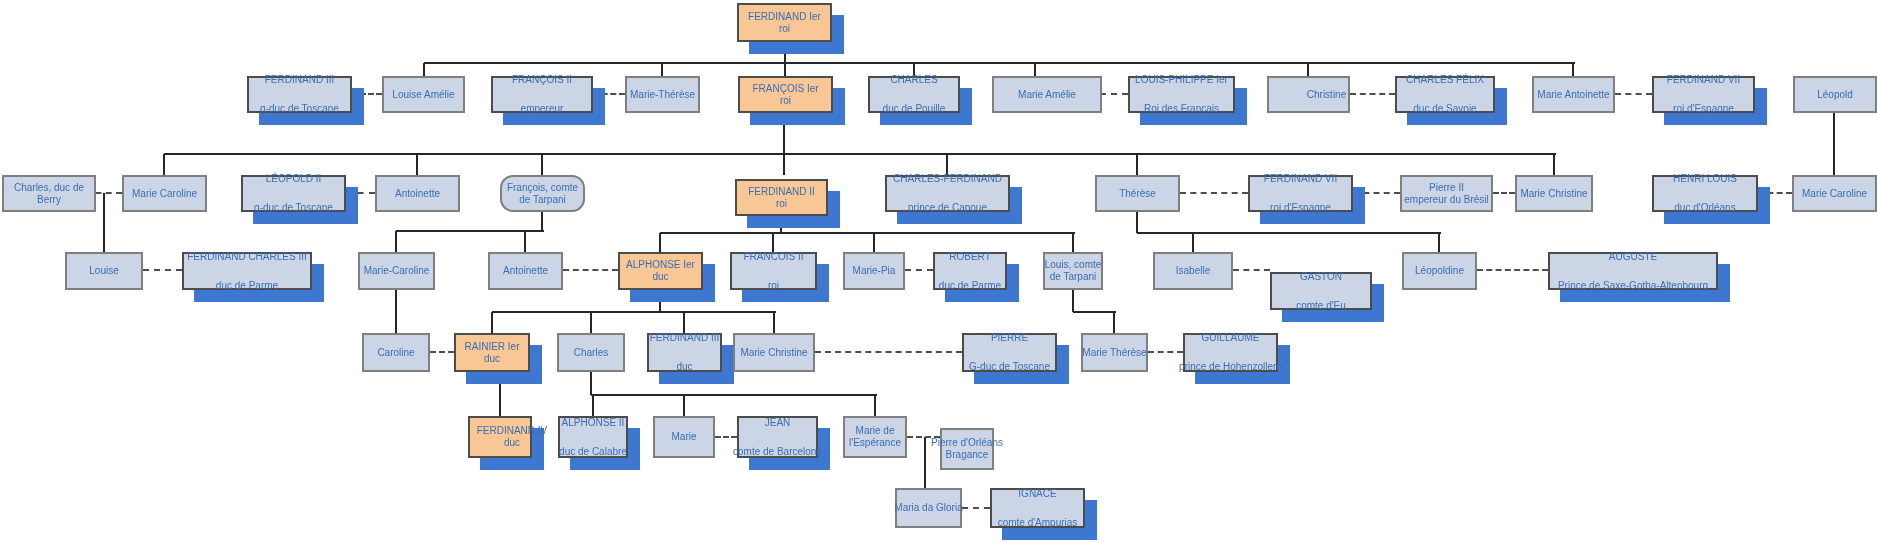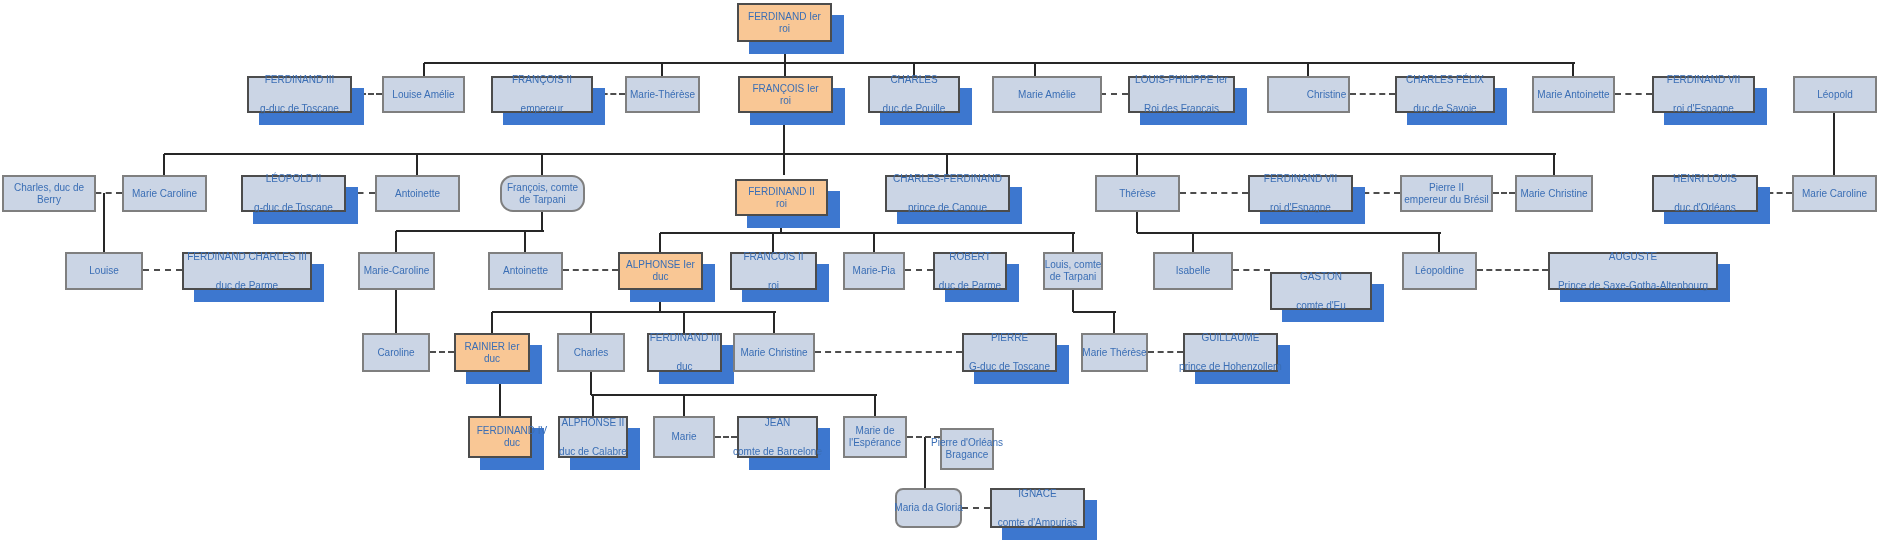--- a/index.html
+++ b/index.html
@@ -277,20 +277,20 @@
       <span>comte de Barcelone</span>
     </div>
     <div class="box" style="left: 843px; top: 416px; width: 64px; height: 42px;">
       <span>Marie de</span>
       <span>l'Espérance</span>
     </div>
     <div class="box" style="left: 940px; top: 416px; width: 54px; height: 42px; margin-top: 12px;">
       <span>Pierre d'Orléans</span>
       <span>Bragance</span>
     </div>
-    <div class="box" style="left: 895px; top: 488px; width: 67px; height: 40px; border-radius: 8px;">
+    <div class="box" style="left: 895px; top: 488px; width: 67px; height: 40px;">
       <span>Maria da Gloria</span>
     </div>
     <div class="box royal" style="left: 990px; top: 488px; width: 95px; height: 40px;">
       <span>IGNACE</span>
       <span>comte d'Ampurias</span>
     </div>
   </div>
 
 </body></html>

